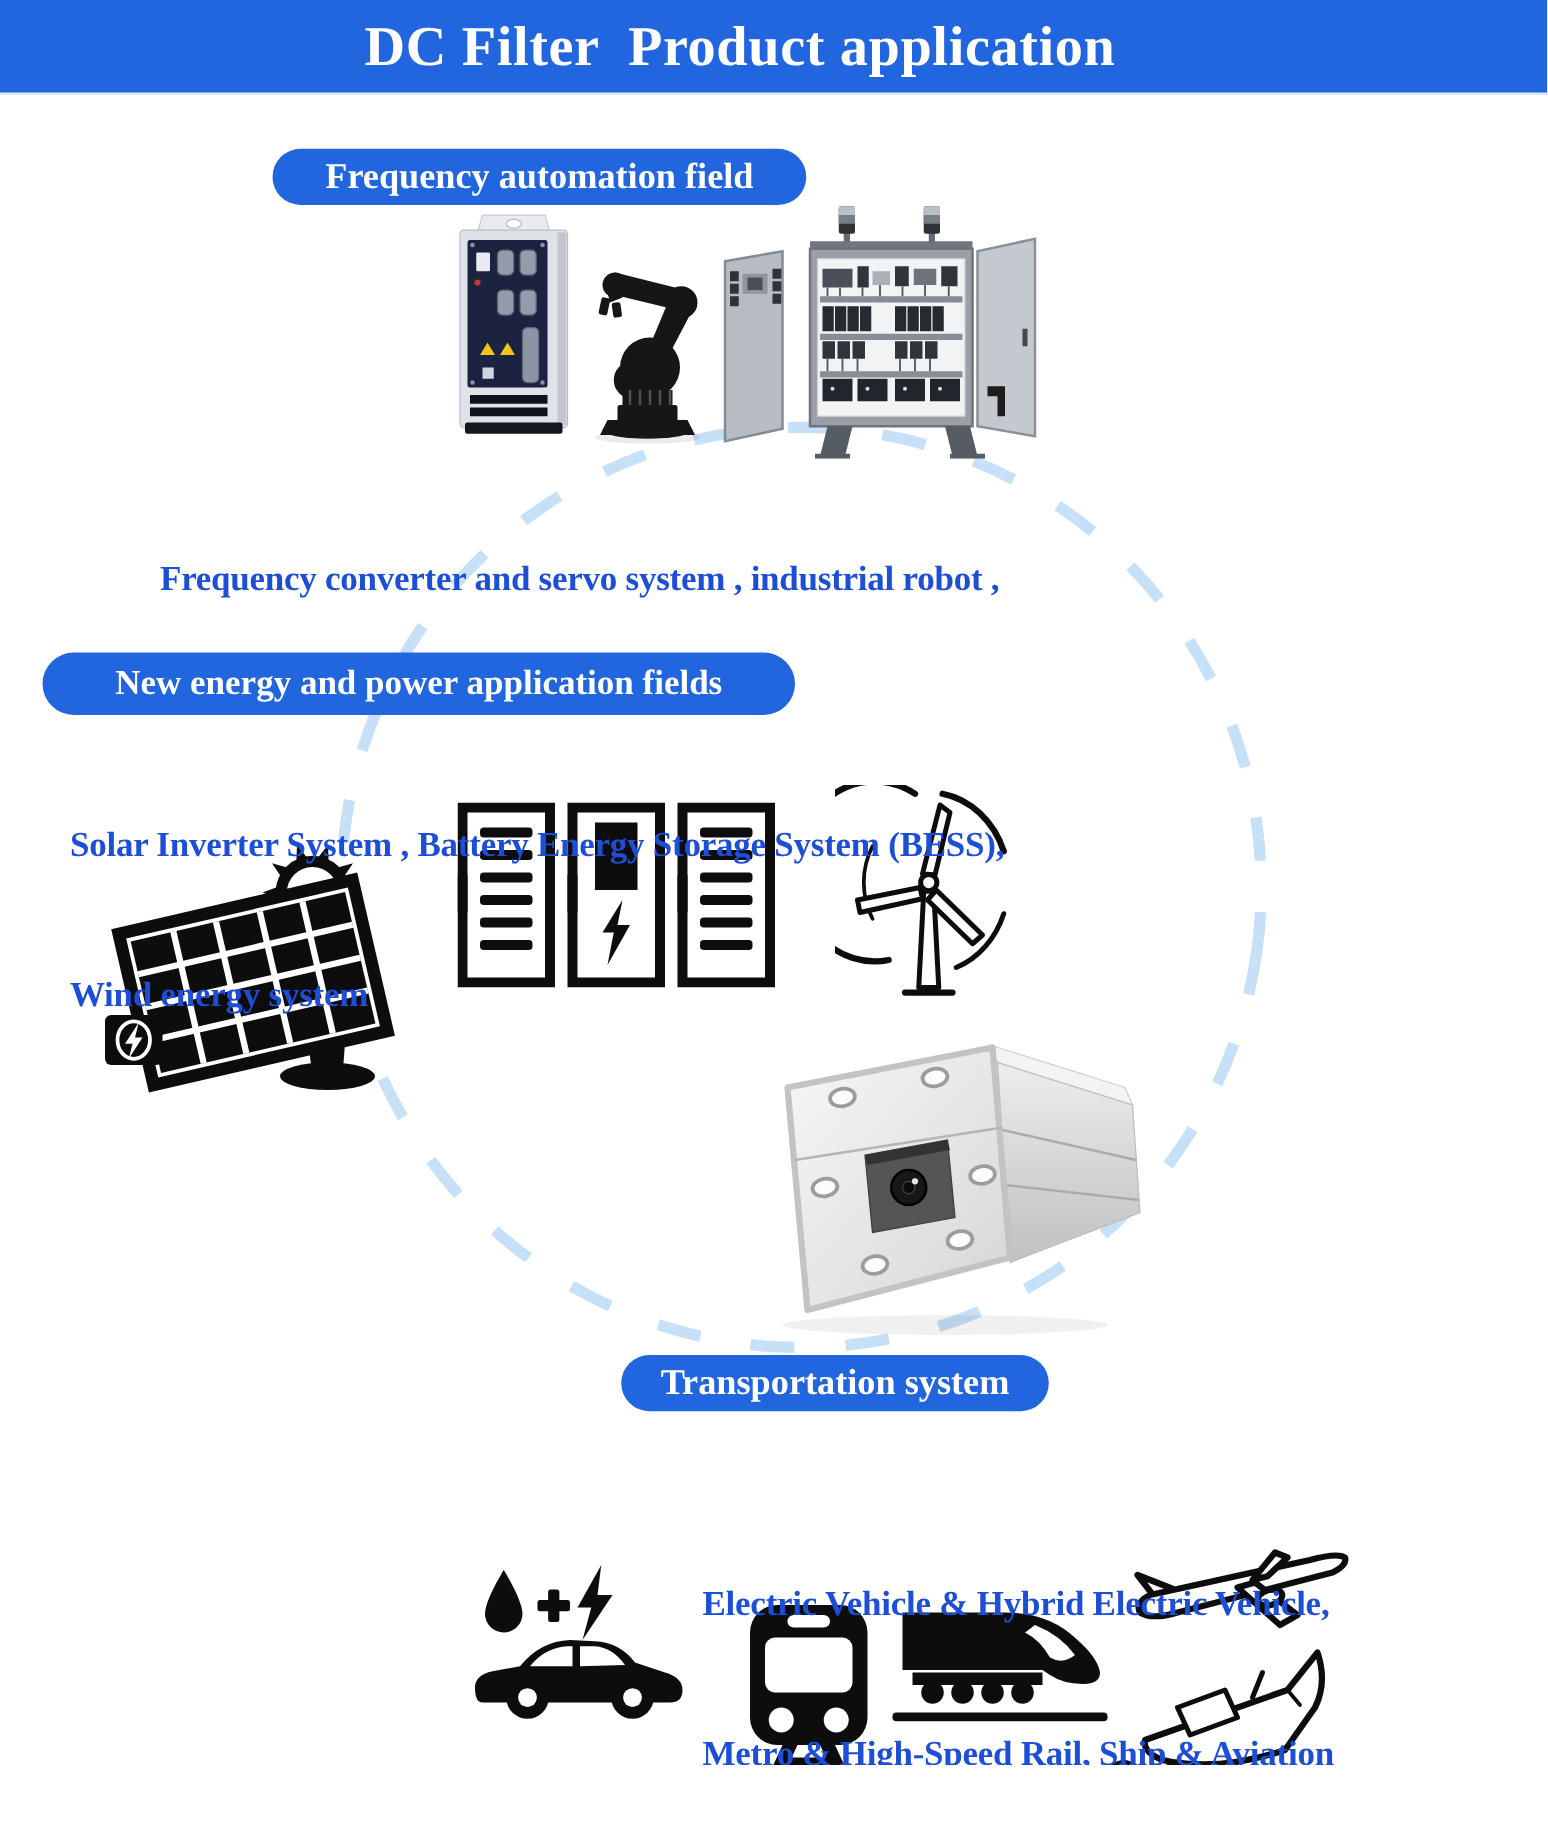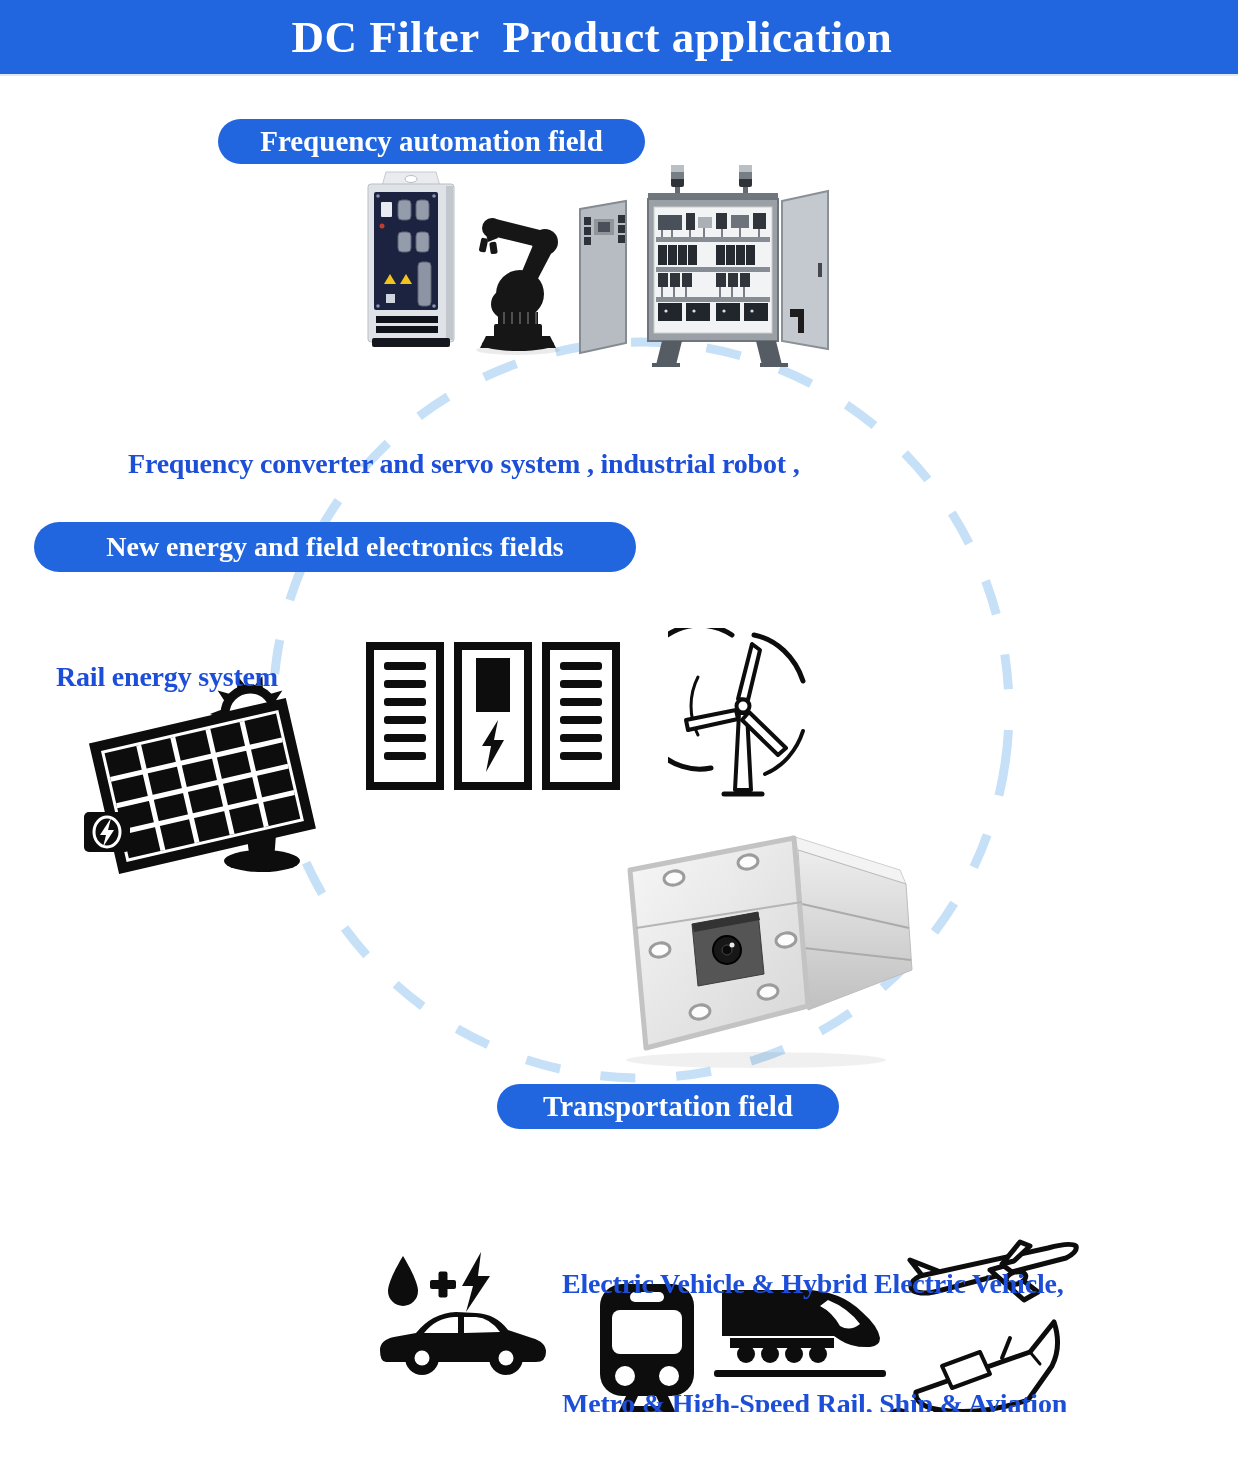--- a/index.html
+++ b/index.html
@@ -53,28 +53,29 @@
 
   <svg class="layer circle-layer" width="1238" height="1462">
     <circle cx="641" cy="710" r="368" fill="none" stroke="#C6E0F7" stroke-width="9" stroke-dasharray="35 41" transform="rotate(8 641 710)"></circle>
   </svg>
 
   <div class="banner">
     <div class="title">DC Filter  Product application</div>
   </div>
 
   <div class="pill" id="pill-industrial">Frequency automation field</div>
-  <div class="pill" id="pill-energy">New energy and field electronics fields</div>
-  <div class="pill" id="pill-transport">Transportation field</div>
+  <div class="pill" id="pill-energy">New energy and power application fields</div>
+  <div class="pill" id="pill-transport">Transportation system</div>
 
   <div class="para" id="para-industrial">
     <div>Frequency converter and servo system , industrial robot ,</div>
   </div>
   <div class="para" id="para-energy">
-    <div>Rail energy system</div>
+    <div>Solar Inverter System , Battery Energy Storage System (BESS),</div>
+    <div>Wind energy system</div>
   </div>
   <div class="para" id="para-transport">
     <div>Electric Vehicle &amp; Hybrid Electric Vehicle,</div>
     <div>Metro &amp; High-Speed Rail, Ship &amp; Aviation</div>
   </div>
 
   <svg class="gfx" id="gfx-servo" width="106" height="182" viewBox="0 0 106 182">
     <path d="M28 2 H78 L82 16 H24 Z" fill="#e9ebee" stroke="#c6cad0"></path>
     <ellipse cx="53" cy="9" rx="6" ry="3.5" fill="#ffffff" stroke="#b9bec5"></ellipse>
     <rect x="10" y="14" width="86" height="158" rx="3" fill="#dfe3e8" stroke="#b9bec5"></rect>

